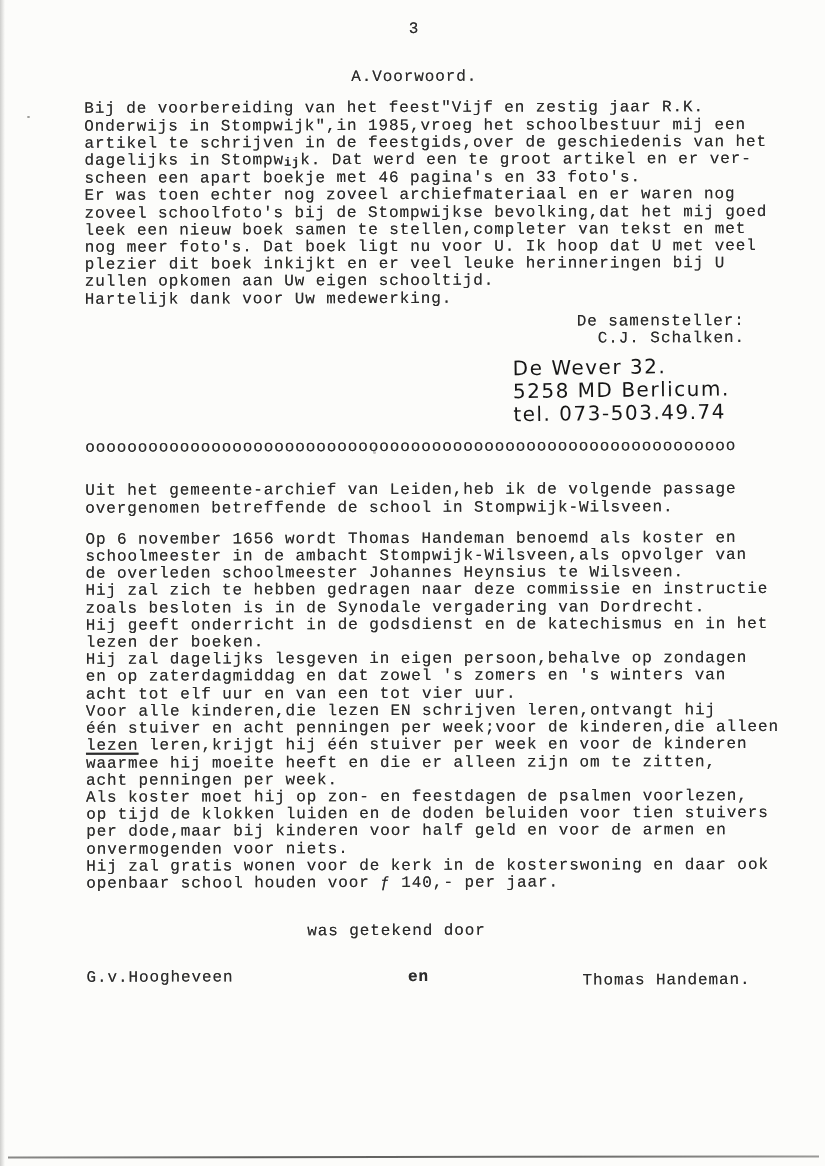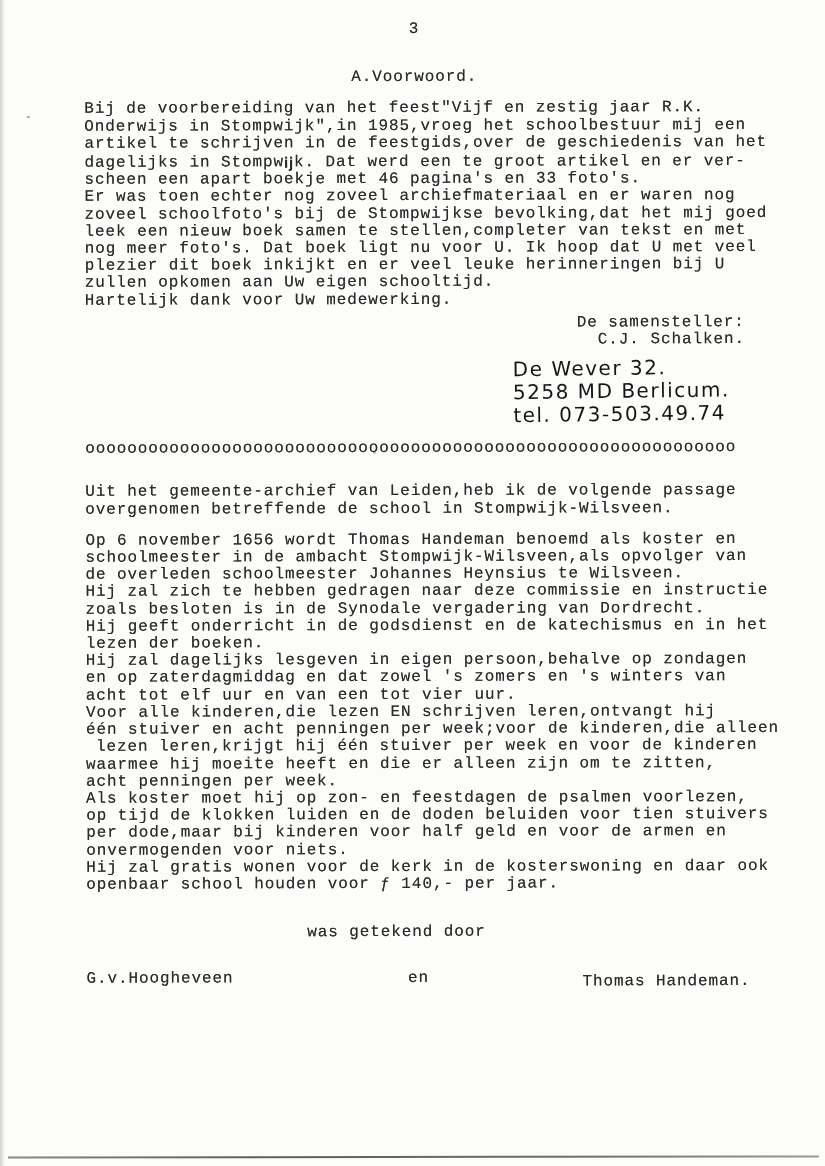--- a/index.html
+++ b/index.html
@@ -42,49 +42,49 @@
   }
   .tw { white-space:pre-line; }
   .block-w { width:660px; }
   .center { text-align:center; }
   .right { text-align:right; }
 
   .page-number { margin-top:6px; }
   .heading { margin-top:31px; }
   .foreword { margin-top:14px; }
   .hand-ij {
-    font-family:Liberation Sans, sans-serif;
-    font-weight:700; font-size:15px;
+    font-family:Liberation Mono, monospace;
+    font-weight:700; font-size:12px;
     display:inline-block; transform:translateY(1.5px);
   }
   .signoff { margin-top:6px; }
   .handwritten {
     margin-top:8px; margin-left:428px;
     font-family:"DejaVu Sans", sans-serif;
     font-size:20px; line-height:23px;
     letter-spacing:1.5px; color:#161616;
     text-shadow:none;
     transform:rotate(-0.6deg);
     white-space:pre-line;
   }
   .separator { margin-top:14px; overflow:hidden; white-space:nowrap; }
   .archive-intro { margin-top:26px; }
   .archive-body { margin-top:14px; }
   .underlined {
+    text-decoration:underline;
     text-underline-offset:3px;
     text-decoration-thickness:1.5px;
-    margin-left:10px;
   }
   .signed-label { margin-top:31px; width:620px; }
   .signatures {
     margin-top:29px; width:664px;
     display:flex; align-items:baseline;
   }
   .signatures .sig-left  { flex:1; text-align:left; }
-  .signatures .sig-mid   { flex:0 0 auto; }
+  .signatures .sig-mid   { flex:0 0 auto;font-weight:bold; }
   .signatures .sig-right { flex:1; text-align:right; transform:translateY(4px); }
 </style>
 </head>
 <body>
 
 <div class="page">
   <div class="edge-left"></div>
   <div class="speck s1"></div>
   <div class="speck s2"></div>
 

